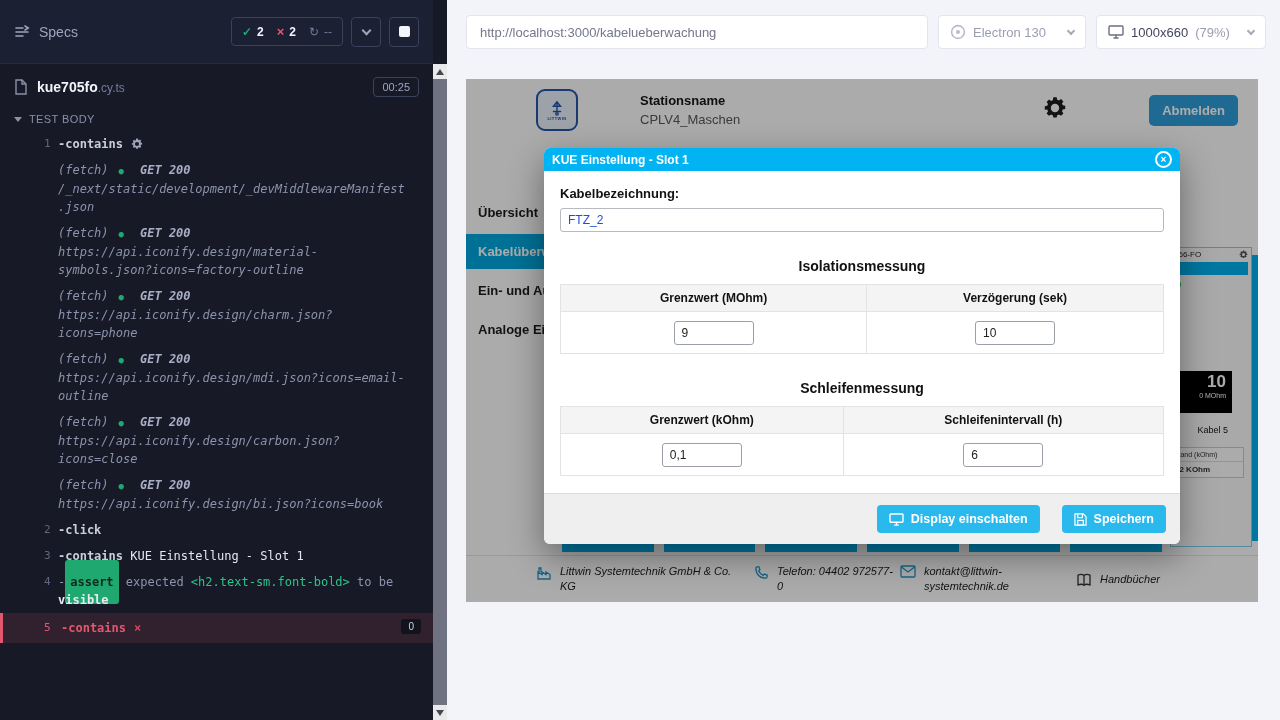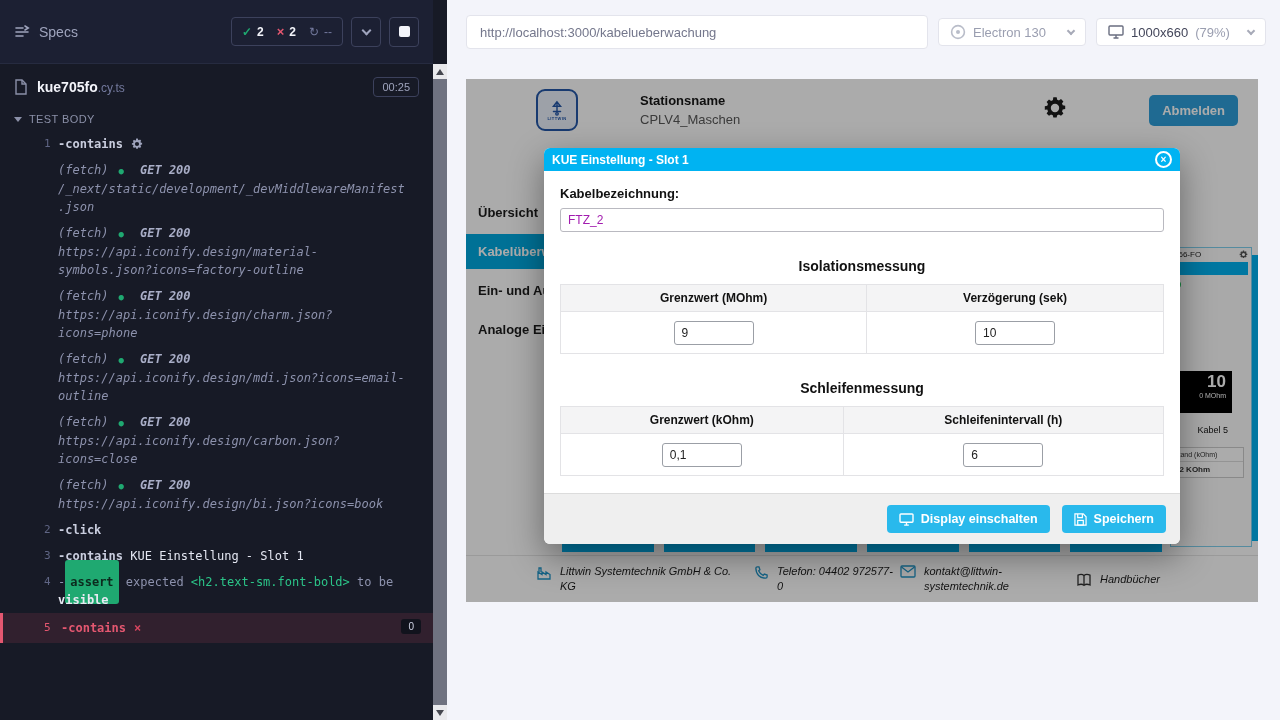--- a/index.html
+++ b/index.html
@@ -54,21 +54,21 @@
   .scrollcol { position:absolute; right:0; top:64px; bottom:0; width:14px; background:#e9e9ec; display:flex; flex-direction:column; align-items:center; }
   .scroll-arrow { height:15px; width:14px; display:flex; align-items:center; justify-content:center; flex-shrink:0; cursor:pointer; }
   .tri-up { width:0; height:0; border-left:4px solid transparent; border-right:4px solid transparent; border-bottom:6px solid #45474f; }
   .tri-down { width:0; height:0; border-left:4px solid transparent; border-right:4px solid transparent; border-top:6px solid #45474f; }
   .scroll-thumb { flex:1; width:14px; background:#6f7280; cursor:grab; }
 
   
   .rightpane { flex:1; position:relative; background:#f3f4fa; }
   .toolbar { height:64px; display:flex; align-items:center; gap:10px; padding:0 14px 0 19px; }
   .urlbar { flex:1; height:34px; background:#fff; border:1px solid #e3e4ec; border-radius:4px; color:#74778c; font-size:13px; padding:0 13px; outline:none; }
-  .selector { height:28px; background:#fff; border:1px solid #e3e4ec; border-radius:4px; display:flex; align-items:center; gap:7px; padding:0 11px; color:#9a9eb0; font-size:13px; cursor:pointer; }
+  .selector { height:34px; background:#fff; border:1px solid #e3e4ec; border-radius:4px; display:flex; align-items:center; gap:7px; padding:0 11px; color:#9a9eb0; font-size:13px; cursor:pointer; }
   .browser-sel { width:148px; }
   .viewport-sel { width:170px; }
   .viewport-val { color:#43465a; }
   .viewport-pct { color:#9a9eb0; }
   .chev.lt { border-color:#a7aab8; width:6px; height:6px; margin-left:auto; }
 
   .aut { position:absolute; left:19px; top:79px; width:792px; height:523px; background:#fff; overflow:hidden; }
   .app { position:absolute; inset:0; background:#fff; }
   .overlay { position:absolute; inset:0; background:rgba(0,0,0,.33); z-index:1; }
 
@@ -108,27 +108,27 @@
   .fi-email { width:176px; } .fi-email .foot-text { width:106px; }
   .foot-text { line-height:1.35; overflow-wrap:break-word; }
 
   
   .modal { position:absolute; left:50%; transform:translateX(-50%); top:69px; width:636px; background:#fff; border-radius:6px; box-shadow:0 12px 34px rgba(0,0,0,.4); z-index:2; }
   .modal-header { height:23px; background:#00b3f2; border-radius:6px 6px 0 0; display:flex; align-items:center; padding:0 8px; }
   .modal-title { font-size:12px; font-weight:bold; color:#fff; }
   .modal-close { margin-left:auto; width:17px; height:17px; border:2px solid #fff; border-radius:50%; color:#fff; font-size:10px; font-weight:bold; display:flex; align-items:center; justify-content:center; cursor:pointer; }
   .modal-body { padding:15px 16px 0; }
   .field-label { font-size:13px; font-weight:bold; color:#111; margin-bottom:7px; }
-  .field-input { width:100%; height:24px; border:1px solid #b9b9c0; border-radius:3px; font-size:12px; padding:0 7px; font-family:inherit; outline:none; color:#a21caf; }
+  .field-input { width:100%; height:24px; border:1px solid #b9b9c0; border-radius:3px; font-size:12px; padding:0 7px; font-family:inherit; outline:none; color:#1d4ed8; }
   .section-title { text-align:center; font-size:14px; font-weight:bold; color:#111; margin-top:26px; }
   .mtable { width:100%; border-collapse:collapse; margin-top:10px; }
   .mtable th { background:#f4f4f5; border:1px solid #e3e3e6; font-size:12px; font-weight:bold; color:#111; height:27px; }
   .mtable td { border:1px solid #e3e3e6; height:42px; text-align:center; }
   .cell-input { width:80px; height:24px; border:1px solid #9b9fa6; border-radius:3px; font-size:12px; padding:0 7px; font-family:inherit; outline:none; color:#222; }
-  .modal-footer { margin-top:17px; background:#efefef; border-top:1px solid #dcdcdc; border-radius:0 0 6px 6px; padding:11px 14px; display:flex; justify-content:flex-end; gap:12px; }
+  .modal-footer { margin-top:17px; background:#efefef; border-top:1px solid #dcdcdc; border-radius:0 0 6px 6px; padding:11px 14px; display:flex; justify-content:flex-end; gap:22px; }
   .cbtn { display:flex; align-items:center; gap:7px; background:#29b9ec; border:none; border-radius:4px; color:#fff; font-weight:bold; font-size:12.5px; padding:7px 12px; cursor:pointer; font-family:inherit; }
 </style>
 </head>
 <body>
 
 <div class="stage">
 
   <aside class="reporter">
     <div class="rep-inner">
       <div class="rep-header">

